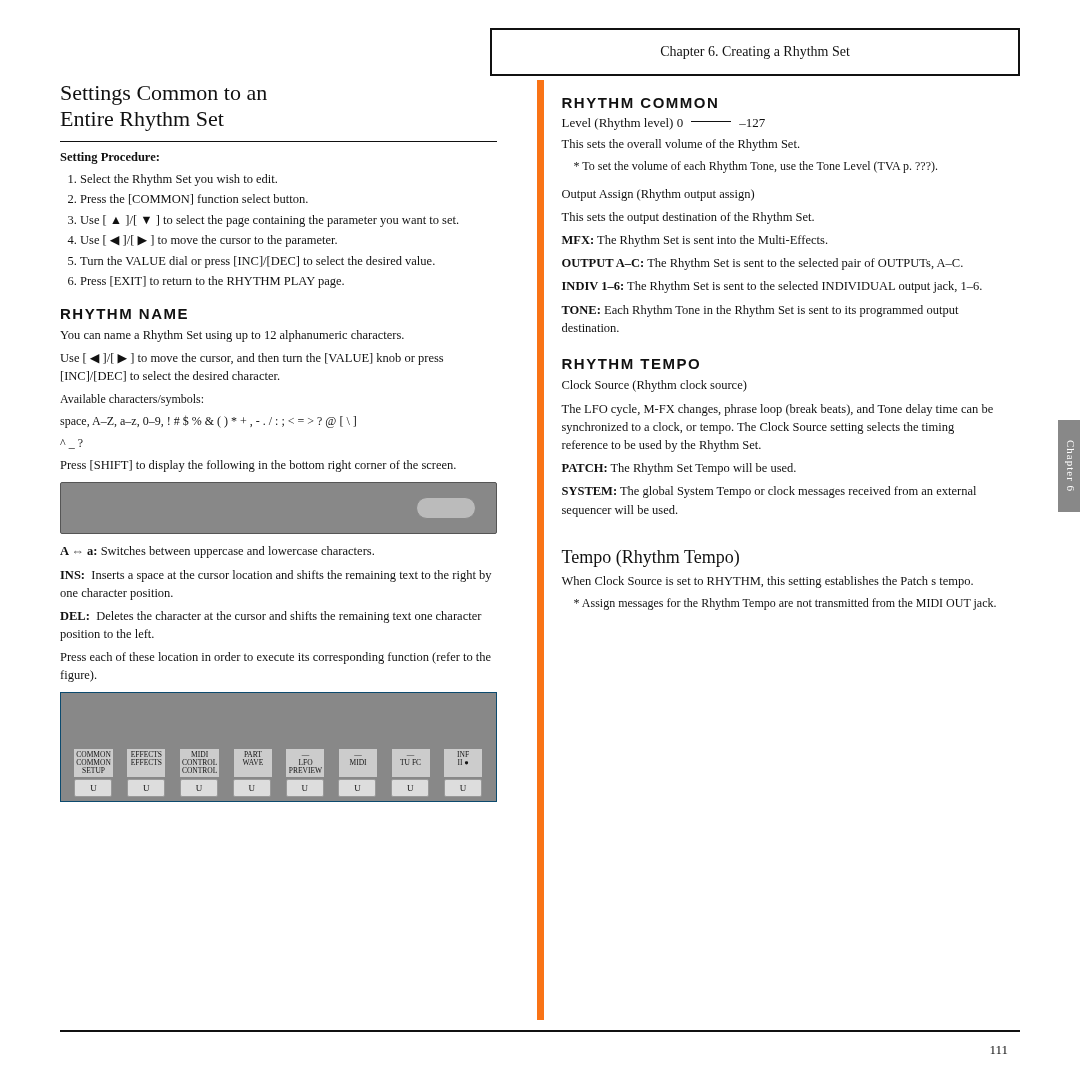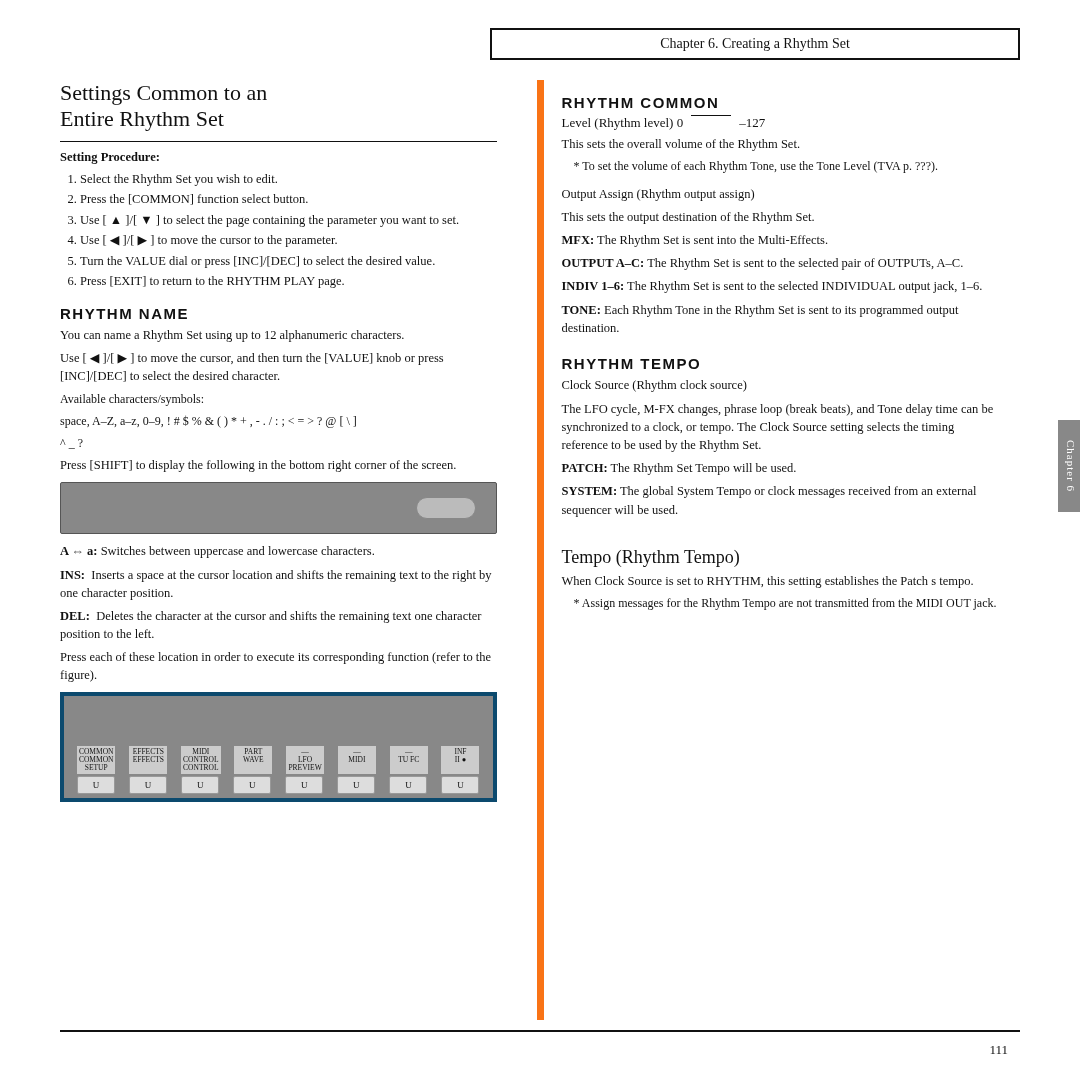--- a/index.html
+++ b/index.html
@@ -21,21 +21,21 @@
       padding: 0;
     }
     
     .chapter-header {
       position: absolute;
       top: 28px;
       left: 490px;
       right: 60px;
       border: 2px solid #111;
       text-align: center;
-      padding: 6px 12px;
+      padding: 14px 12px;
       font-size: 14px;
       font-weight: normal;
     }
     
     .bottom-bar {
       position: absolute;
       bottom: 48px;
       left: 60px;
       right: 60px;
       height: 2px;
@@ -145,21 +145,21 @@
     .screen-button {
       width: 60px;
       height: 22px;
       background: #bbb;
       border-radius: 20px;
       border: 1px solid #888;
     }
     
     .panel-mockup {
       background: #888;
-      border: 4px solid #0c4a6e;
+      border: 1px solid #0c4a6e;
       height: 110px;
       margin: 8px 0;
       position: relative;
       display: flex;
       flex-direction: column;
       justify-content: flex-end;
       padding-bottom: 4px;
     }
     .panel-labels {
       display: flex;
@@ -194,21 +194,21 @@
       border-radius: 2px;
     }
     .available-chars {
       font-size: 12px;
       margin-bottom: 4px;
       line-height: 1.5;
     }
     .inline-bold { font-weight: bold; }
     .rhythm-level-line {
       display: flex;
-      align-items: flex-start;
+      align-items: center;
       gap: 8px;
       margin-bottom: 4px;
     }
     .level-label { font-size: 13px; }
     .level-range { font-size: 13px; }
     .tempo-section-title {
       font-size: 18px;
       font-weight: normal;
       margin-top: 28px;
       margin-bottom: 4px;

